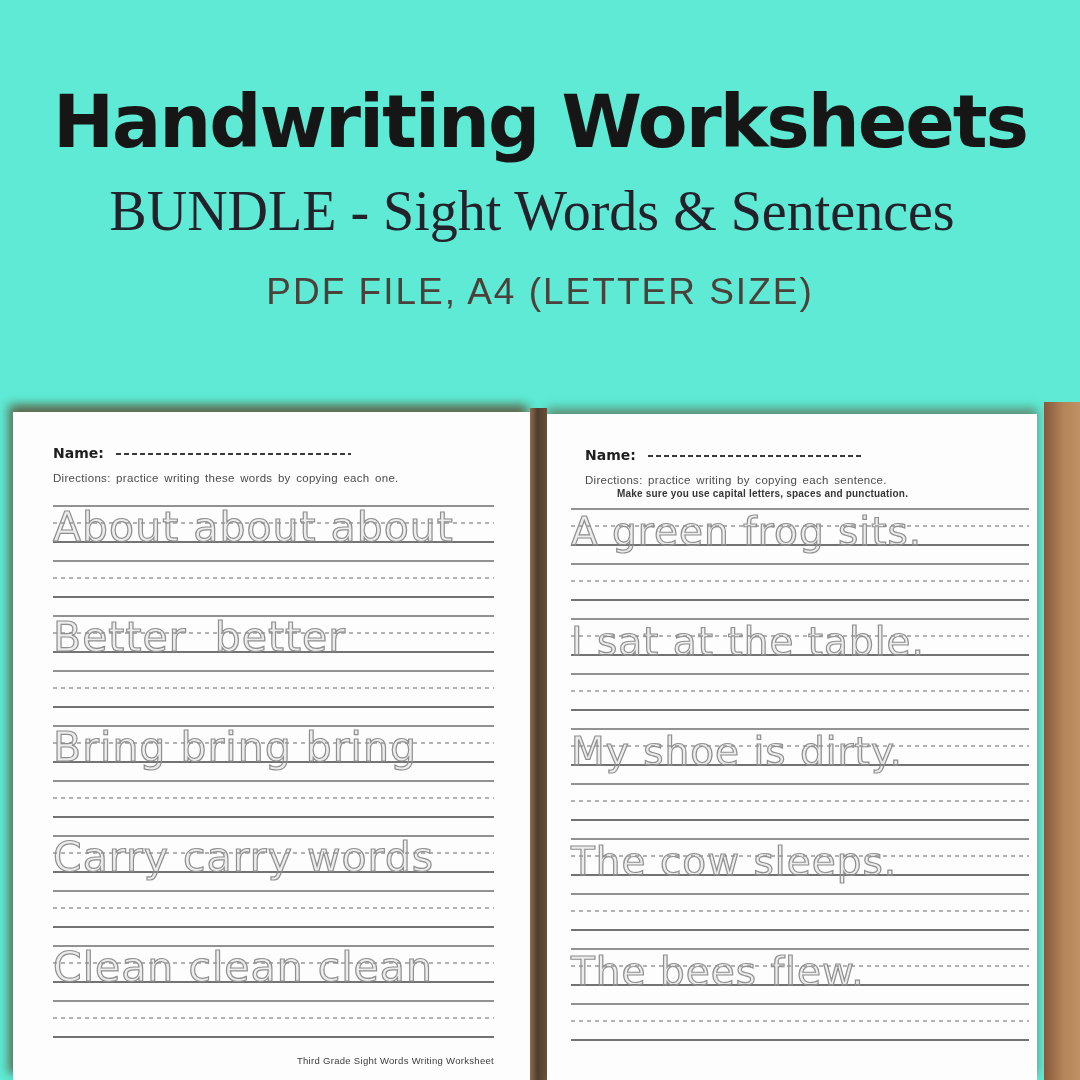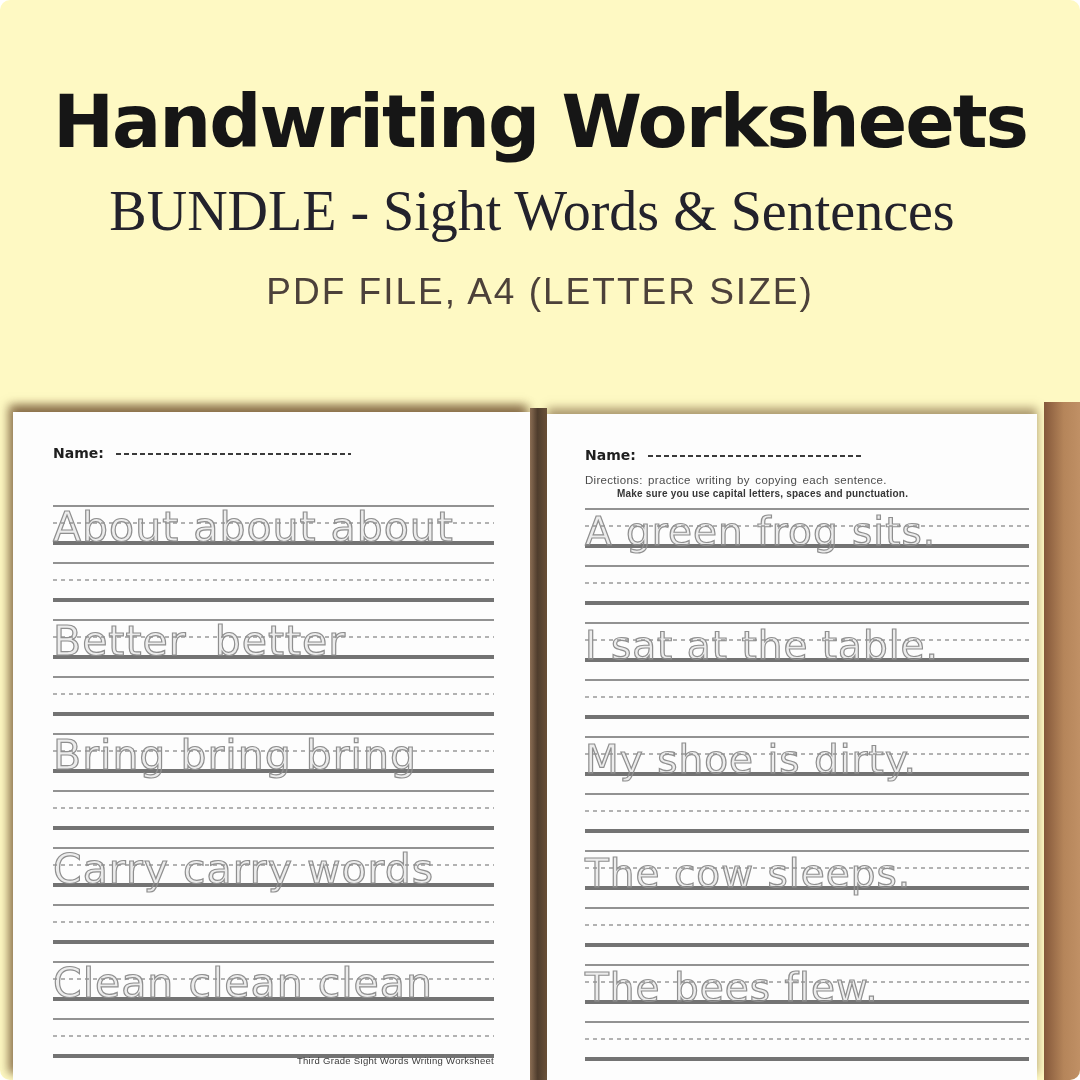--- a/index.html
+++ b/index.html
@@ -1,17 +1,17 @@
 <!DOCTYPE html>
 <html><head>
 <meta charset="utf-8">
 <style>
   html,body{margin:0;padding:0;}
   body{font-family:"Liberation Sans",sans-serif;}
-  .canvas{position:relative;width:1080px;height:1080px;overflow:hidden;background:#fef9c3;border-radius:10px;}
+  .canvas{position:relative;width:1080px;height:1080px;overflow:hidden;background:#5eead4;}
 
   
   .hdr{position:absolute;top:0;left:0;width:1080px;text-align:center;}
   .title{margin:84px 0 0 0;font-family:"DejaVu Sans",sans-serif;font-weight:900;
          font-size:73px;line-height:1.05;letter-spacing:-2px;color:#161616;}
   .subtitle{margin:22px 16px 0 0;font-family:"Liberation Serif",serif;font-weight:400;
             font-size:56px;line-height:1.0;color:#23222c;}
   .format-line{margin:32px 0 8px 0;font-weight:300;font-size:37px;letter-spacing:2px;
                color:#4c413a;}
 
@@ -32,23 +32,23 @@
   .name-row{margin-top:32px;white-space:nowrap;}
   .name-label{font-family:"DejaVu Sans",sans-serif;font-weight:700;font-size:14px;color:#1f1f1f;}
   .name-line{display:inline-block;width:235px;height:2px;margin-left:8px;vertical-align:3px;
              background:repeating-linear-gradient(to right,#3a3a3a 0 5px,transparent 5px 8px);}
   .page-right .name-line{width:215px;}
   .directions{margin:10px 0 0 0;font-size:11.5px;letter-spacing:.3px;word-spacing:2px;color:#4b4b4b;}
   .directions-2{margin:2px 0 0 0;font-size:10px;font-weight:700;letter-spacing:.2px;color:#373737;padding-left:32px;}
 
   
   .rows{position:absolute;left:40px;right:36px;top:93px;}
-  .page-right .rows{left:38px;right:8px;top:94px;}
+  .page-right .rows{left:24px;right:8px;top:94px;}
   .wrow{position:relative;height:34px;margin-bottom:17px;
-        border-top:2px solid #929292;border-bottom:4px solid #737373;}
+        border-top:2px solid #929292;border-bottom:2px solid #737373;}
   .wrow::after{content:"";position:absolute;left:0;right:0;top:15px;height:2px;
         background:repeating-linear-gradient(to right,#b2b2b2 0 4px,transparent 4px 8px);}
   .trace{position:absolute;left:0;bottom:-10px;z-index:2;white-space:pre;
          font-family:"DejaVu Sans",sans-serif;font-size:41px;letter-spacing:1px;
          color:rgba(150,150,150,0.16);-webkit-text-stroke:1.2px #8f8f8f;}
   .page-right .trace{font-size:39px;}
 
   .ws-footer{position:absolute;right:36px;bottom:14px;font-size:9.5px;
              letter-spacing:.3px;color:#3c3c3c;}
 </style>
@@ -61,20 +61,21 @@
     <h1 class="title">Handwriting Worksheets</h1>
     <h2 class="subtitle">BUNDLE - Sight Words &amp; Sentences</h2>
     <h3 class="format-line">PDF FILE, A4 (LETTER SIZE)</h3>
   </div>
 
   <div class="page page-left">
     <div class="name-row">
       <span class="name-label">Name:</span>
       <span class="name-line"></span>
     </div>
+    <p class="directions">Directions: practice writing these words by copying each one.</p>
     <div class="rows" id="left-rows">
         <div class="wrow">
           <span class="trace">About about about</span>
         </div>
         <div class="wrow"></div>
         <div class="wrow">
           <span class="trace">Better  better</span>
         </div>
         <div class="wrow"></div>
         <div class="wrow">

